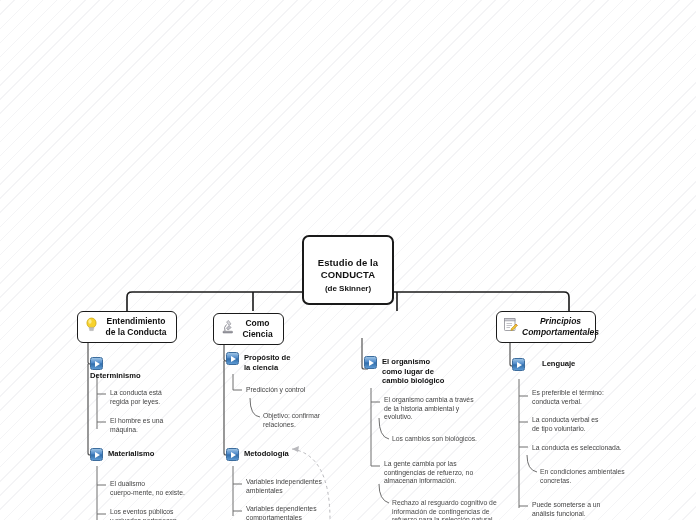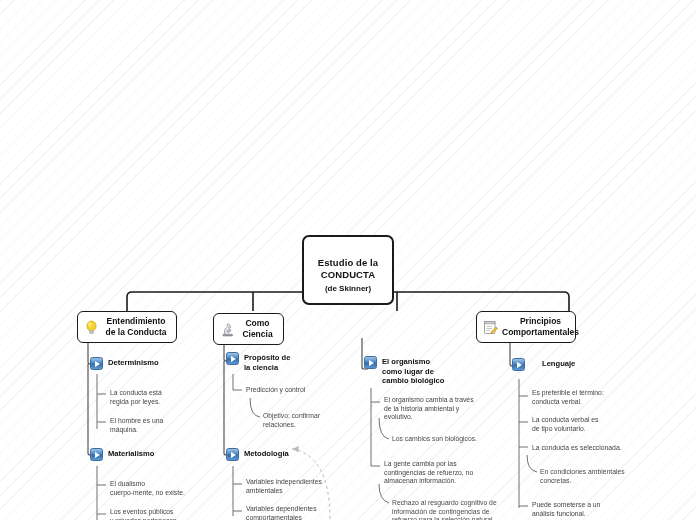--- a/index.html
+++ b/index.html
@@ -65,21 +65,21 @@
   }
 
   
   .branch-node {
     position: absolute;
     box-sizing: border-box;
     border: 1.5px solid #1a1a1a;
     border-radius: 6px;
     background: #ffffff;
     display: flex;
-    align-items: center;
+    align-items: flex-start;
     padding: 4px 7px 4px 5px;
     z-index: 5;
   }
   .branch-label {
     font-size: 8.5px;
     font-weight: bold;
     color: #111111;
     line-height: 11px;
     text-align: center;
     flex: 1;
@@ -237,37 +237,37 @@
         <path d="M9.5 2.5 L12 6 L10 7.4 L7.6 3.9 Z" fill="#d8d8dc" stroke="#8b8b93" stroke-width=".6"></path>
         <path d="M10.2 7.6 L12.2 9.6 L9 12 L7.4 10 Z" fill="#bfbfc6" stroke="#8b8b93" stroke-width=".6"></path>
         <rect x="4" y="13.2" width="9.5" height="1.8" rx=".5" fill="#9a9aa2" stroke="#6e6e76" stroke-width=".5"></rect>
         <path d="M6 13 Q4.5 9 7.5 6.5" fill="none" stroke="#8b8b93" stroke-width="1"></path>
       </svg>
     </span>
     <span class="branch-label">Como Ciencia</span>
   </div>
 
 
-  <div class="branch-node" style="left:476px; top:311px; width:100px;">
+  <div class="branch-node" style="left:496px; top:311px; width:100px;font-style:italic;">
     <span class="branch-icon">
       <svg viewBox="0 0 17 17" width="17" height="17">
         <rect x="2.5" y="2.5" width="10.5" height="12" rx=".8" fill="#ffffff" stroke="#8b8b93" stroke-width=".8"></rect>
         <rect x="2.5" y="2.5" width="10.5" height="2.4" fill="#cfcfd6" stroke="#8b8b93" stroke-width=".6"></rect>
         <path d="M4.5 7.5 H10 M4.5 9.5 H10 M4.5 11.5 H8" stroke="#a9a9b1" stroke-width=".7"></path>
         <path d="M9.5 12.5 L14 8 L15.4 9.4 L10.9 13.9 L8.9 14.4 Z" fill="#f2c43a" stroke="#b58c13" stroke-width=".6"></path>
         <path d="M13.8 8.2 L15.2 9.6" stroke="#e07b2a" stroke-width="1"></path>
       </svg>
     </span>
     <span class="branch-label">
       <span>Principios</span><br>
       <span>Comportamentales</span>
     </span>
   </div>
 
-  <div class="sub-topic" style="left:90px; top:357px;">
+  <div class="sub-topic" style="left:90px; top:357px;flex-direction:column;">
     <span class="toggle-icon"></span>
     <span class="sub-label">Determinismo</span>
   </div>
   <div class="leaf" style="left:110px; top:389px; width:78px;">La conducta está
 regida por leyes.</div>
   <div class="leaf" style="left:110px; top:417px; width:78px;">El hombre es una
 máquina.</div>
 
   <div class="sub-topic" style="left:90px; top:448px;">
     <span class="toggle-icon"></span>

